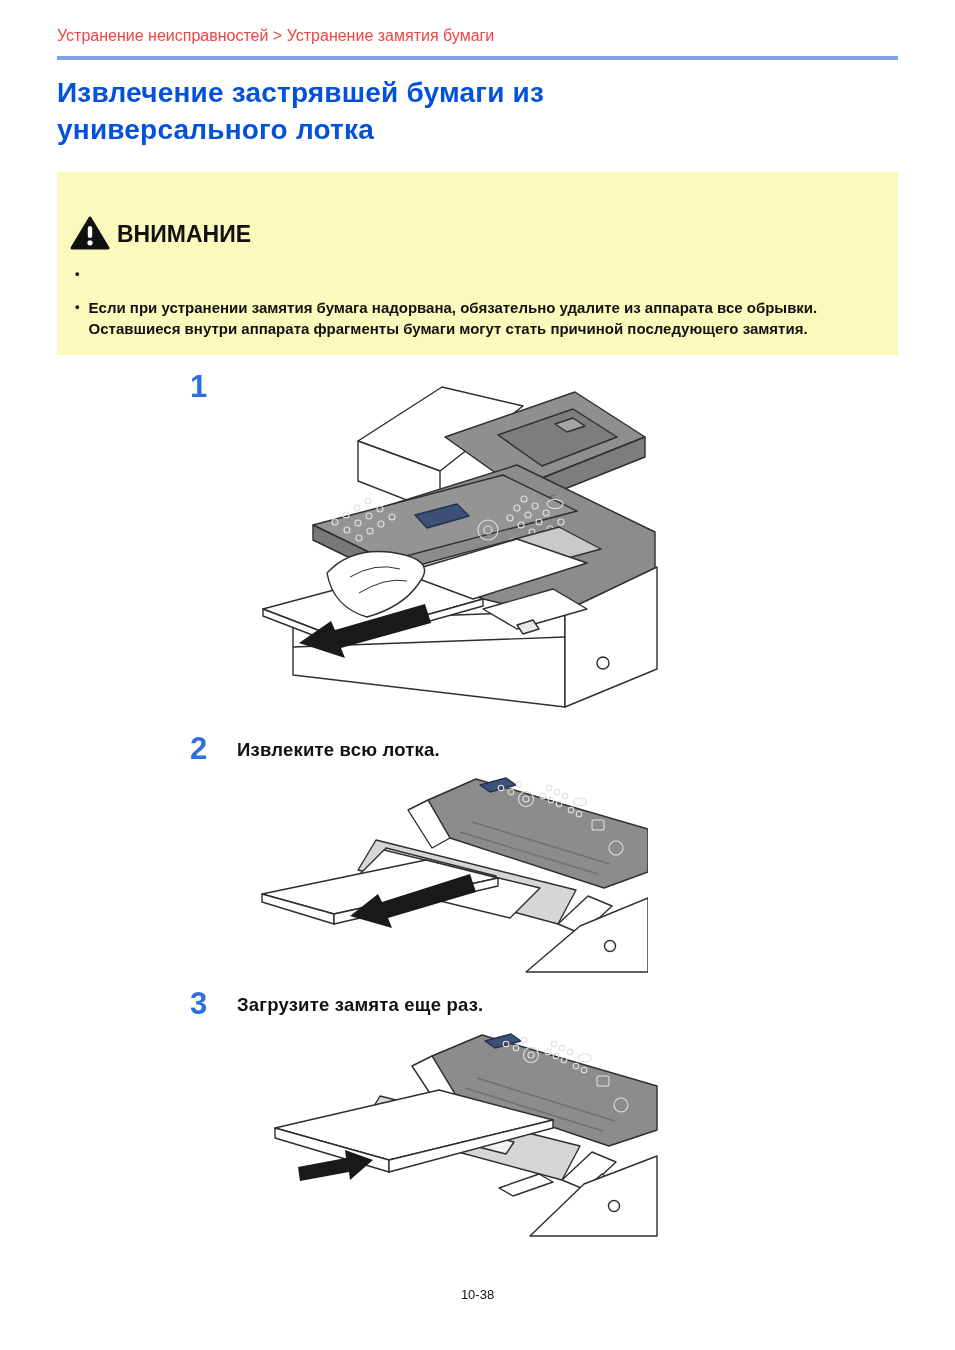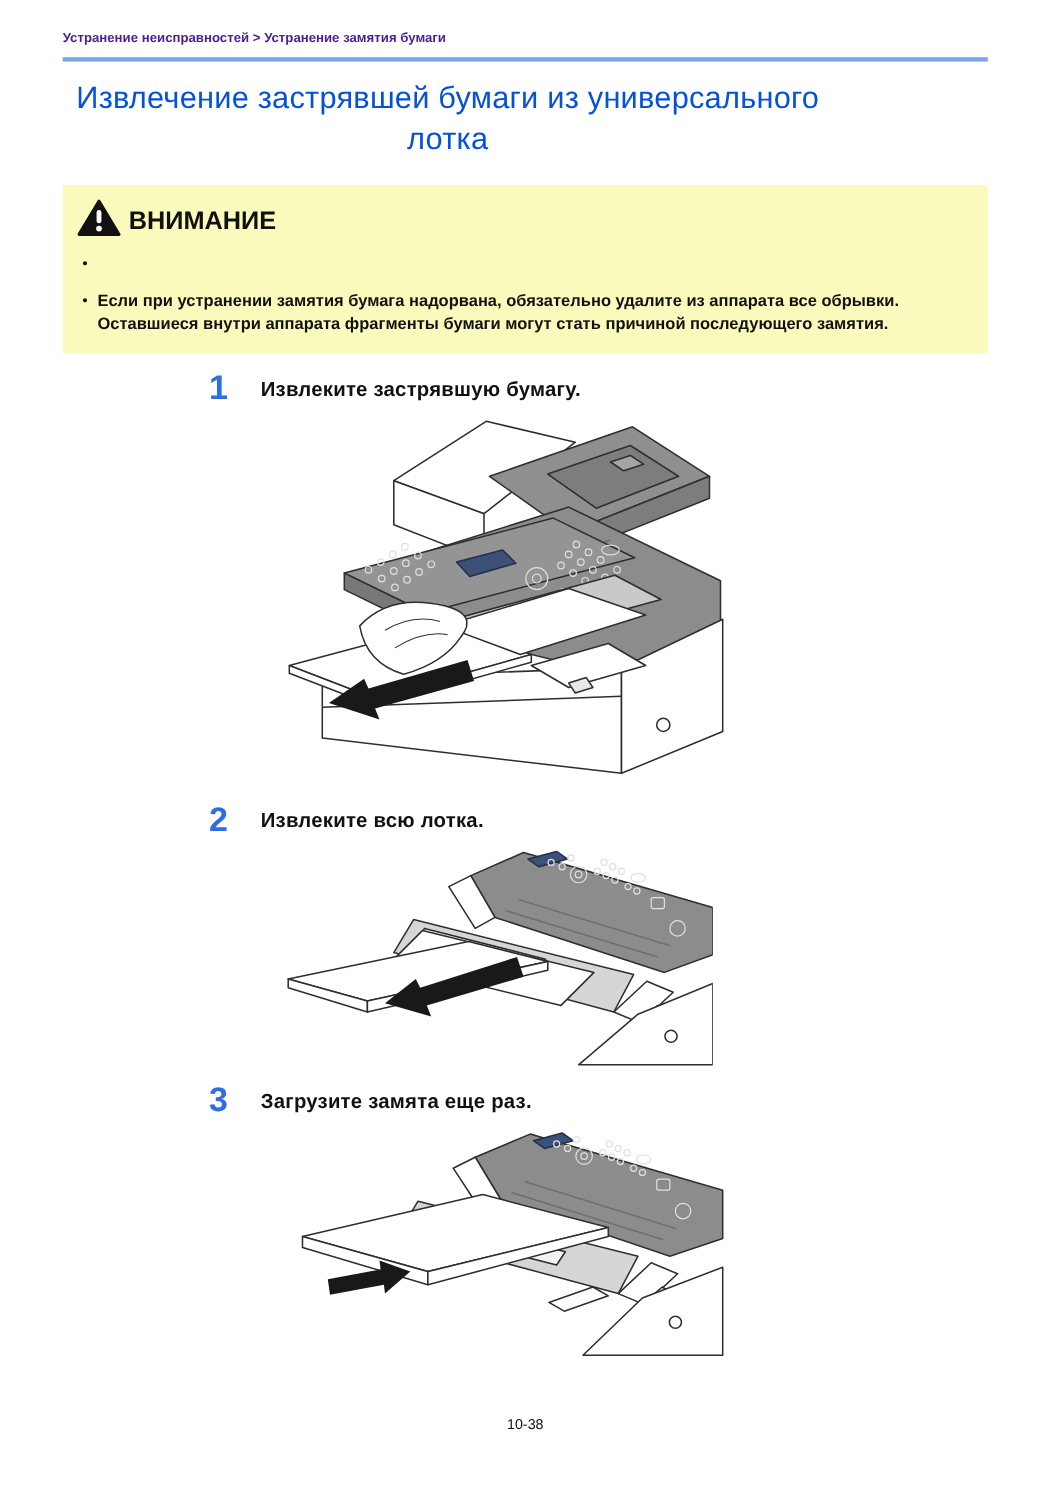--- a/index.html
+++ b/index.html
@@ -10,31 +10,31 @@
     --text-color:#111111;
   }
   *{margin:0;padding:0;box-sizing:border-box;}
   html,body{background:#ffffff;}
   body{
     width:955px;height:1350px;position:relative;overflow:hidden;
     font-family:"Liberation Sans","DejaVu Sans",sans-serif;
     color:var(--text-color);
   }
   .page{padding:27px 57px 0 57px;}
-  .breadcrumb{font-size:12px;color:#4c1d95;font-weight:bold;}
+  .breadcrumb{font-size:16px;color:#ef4444;}
   .rule{height:4px;background:var(--rule-color);margin-top:11px;}
   .title{
-    margin-top:15px;font-size:28px;font-weight:normal;line-height:1.32;
-    color:var(--title-color);max-width:700px;letter-spacing:.2px;text-align:center;
+    margin-top:15px;font-size:28px;font-weight:bold;line-height:1.32;
+    color:var(--title-color);max-width:700px;letter-spacing:.2px;
   }
   .warning{
     background:var(--warning-bg);margin-top:23px;
     padding:12px 20px 16px 13px;
   }
-  .warning-head{display:flex;align-items:center;gap:7px;}
+  .warning-head{display:flex;align-items:center;gap:7px;margin-top:31px;}
   .warning-label{font-size:23px;font-weight:bold;}
   .warning-item{
     display:flex;gap:9px;margin-top:9px;padding-left:5px;
     font-size:15px;font-weight:bold;line-height:1.42;max-width:815px;
   }
   .warning-item + .warning-item{margin-top:12px;}
   .warning-item .bullet{font-size:13px;line-height:1.6;}
   .step-head{position:relative;padding-left:180px;margin-top:22px;}
   .step-head.gap-lg{margin-top:27px;}
   .step-head.gap-sm{margin-top:15px;}
@@ -80,21 +80,20 @@
     </div>
     <div class="warning-item">
       <span class="bullet">•</span>
       <span>Если при устранении замятия бумага надорвана, обязательно удалите из аппарата все обрывки. Оставшиеся внутри аппарата фрагменты бумаги могут стать причиной последующего замятия.</span>
     </div>
   </section>
 
   <section>
     <div class="step-head">
       <span class="step-num">1</span>
-      <span class="step-text">Извлеките застрявшую бумагу.</span>
     </div>
     <div class="figure fig-1">
       <svg width="420" height="335" viewBox="0 0 420 335" aria-hidden="true">
         <g stroke="#2e2e2e" stroke-width="1.4" stroke-linejoin="round" fill="none">
 
           <polygon fill="#ffffff" points="103,64 187,10 268,29 185,94"></polygon>
           <polygon fill="#ffffff" points="103,64 185,94 185,136 103,104"></polygon>
 
           <polygon fill="#8f8f8f" points="190,60 320,15 390,60 262,111"></polygon>
           <polygon fill="#7d7d7d" points="243,58 318,32 362,60 287,89"></polygon>

